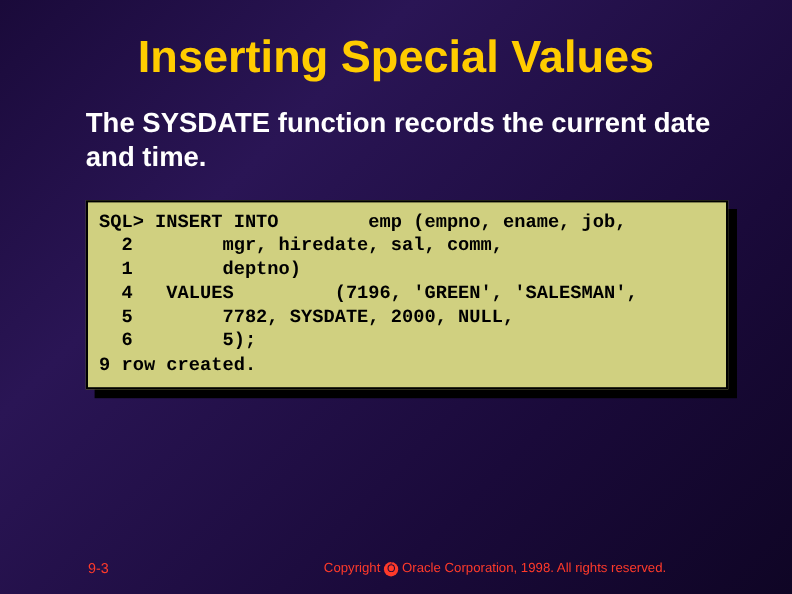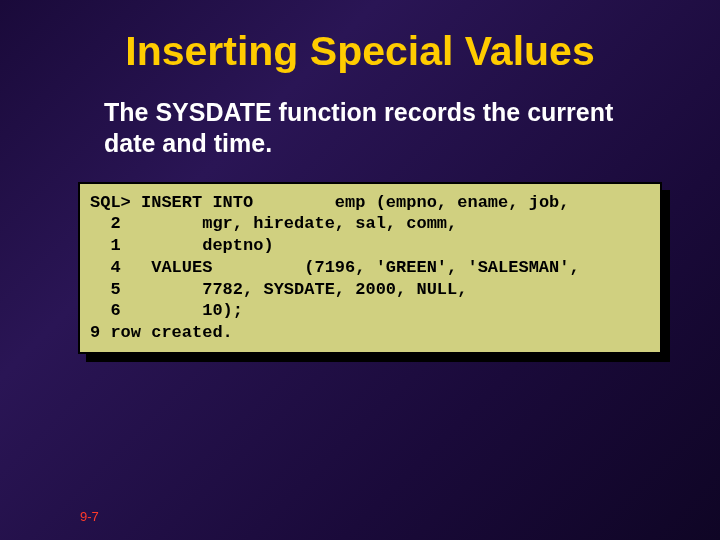--- a/index.html
+++ b/index.html
@@ -16,21 +16,21 @@
     font-size: 41px;
     font-weight: bold;
     text-align: center;
     padding-top: 28px;
     padding-bottom: 22px;
   }
   .slide-subtitle {
     color: #ffffff;
     font-size: 25px;
     font-weight: bold;
-    margin-left: 104px;
+    margin-left: 78px;
     margin-right: 70px;
     line-height: 1.25;
   }
   .code-box-wrapper {
     position: relative;
     margin-left: 78px;
     margin-right: 58px;
     margin-top: 22px;
   }
   .code-shadow {
@@ -112,19 +112,22 @@
 
 <div class="slide-subtitle">The SYSDATE function records the current date and time.</div>
 
 <div class="code-box-wrapper">
   <div class="code-shadow"></div>
   <div class="code-box"><span>SQL&gt; INSERT INTO	emp (empno, ename, job,</span>
 <span>  2        mgr, hiredate, sal, comm,</span>
 <span>  1        deptno)</span>
 <span>  4   VALUES         (7196, 'GREEN', 'SALESMAN',</span>
 <span>  5        7782, SYSDATE, 2000, NULL,</span>
-<span>  6        10);</span>
+<span>  6        5);</span>
 <span>9 row created.</span></div>
 </div>
 
 <div class="footer">
-  <div class="page-num">9-7</div>
+  <div class="page-num">9-3</div>
+  <div class="copyright">
+    <span>Copyright </span><span class="copy-symbol">Ó</span><span> Oracle Corporation, 1998. All rights reserved.</span>
+  </div>
 </div>
 
 </body></html>

